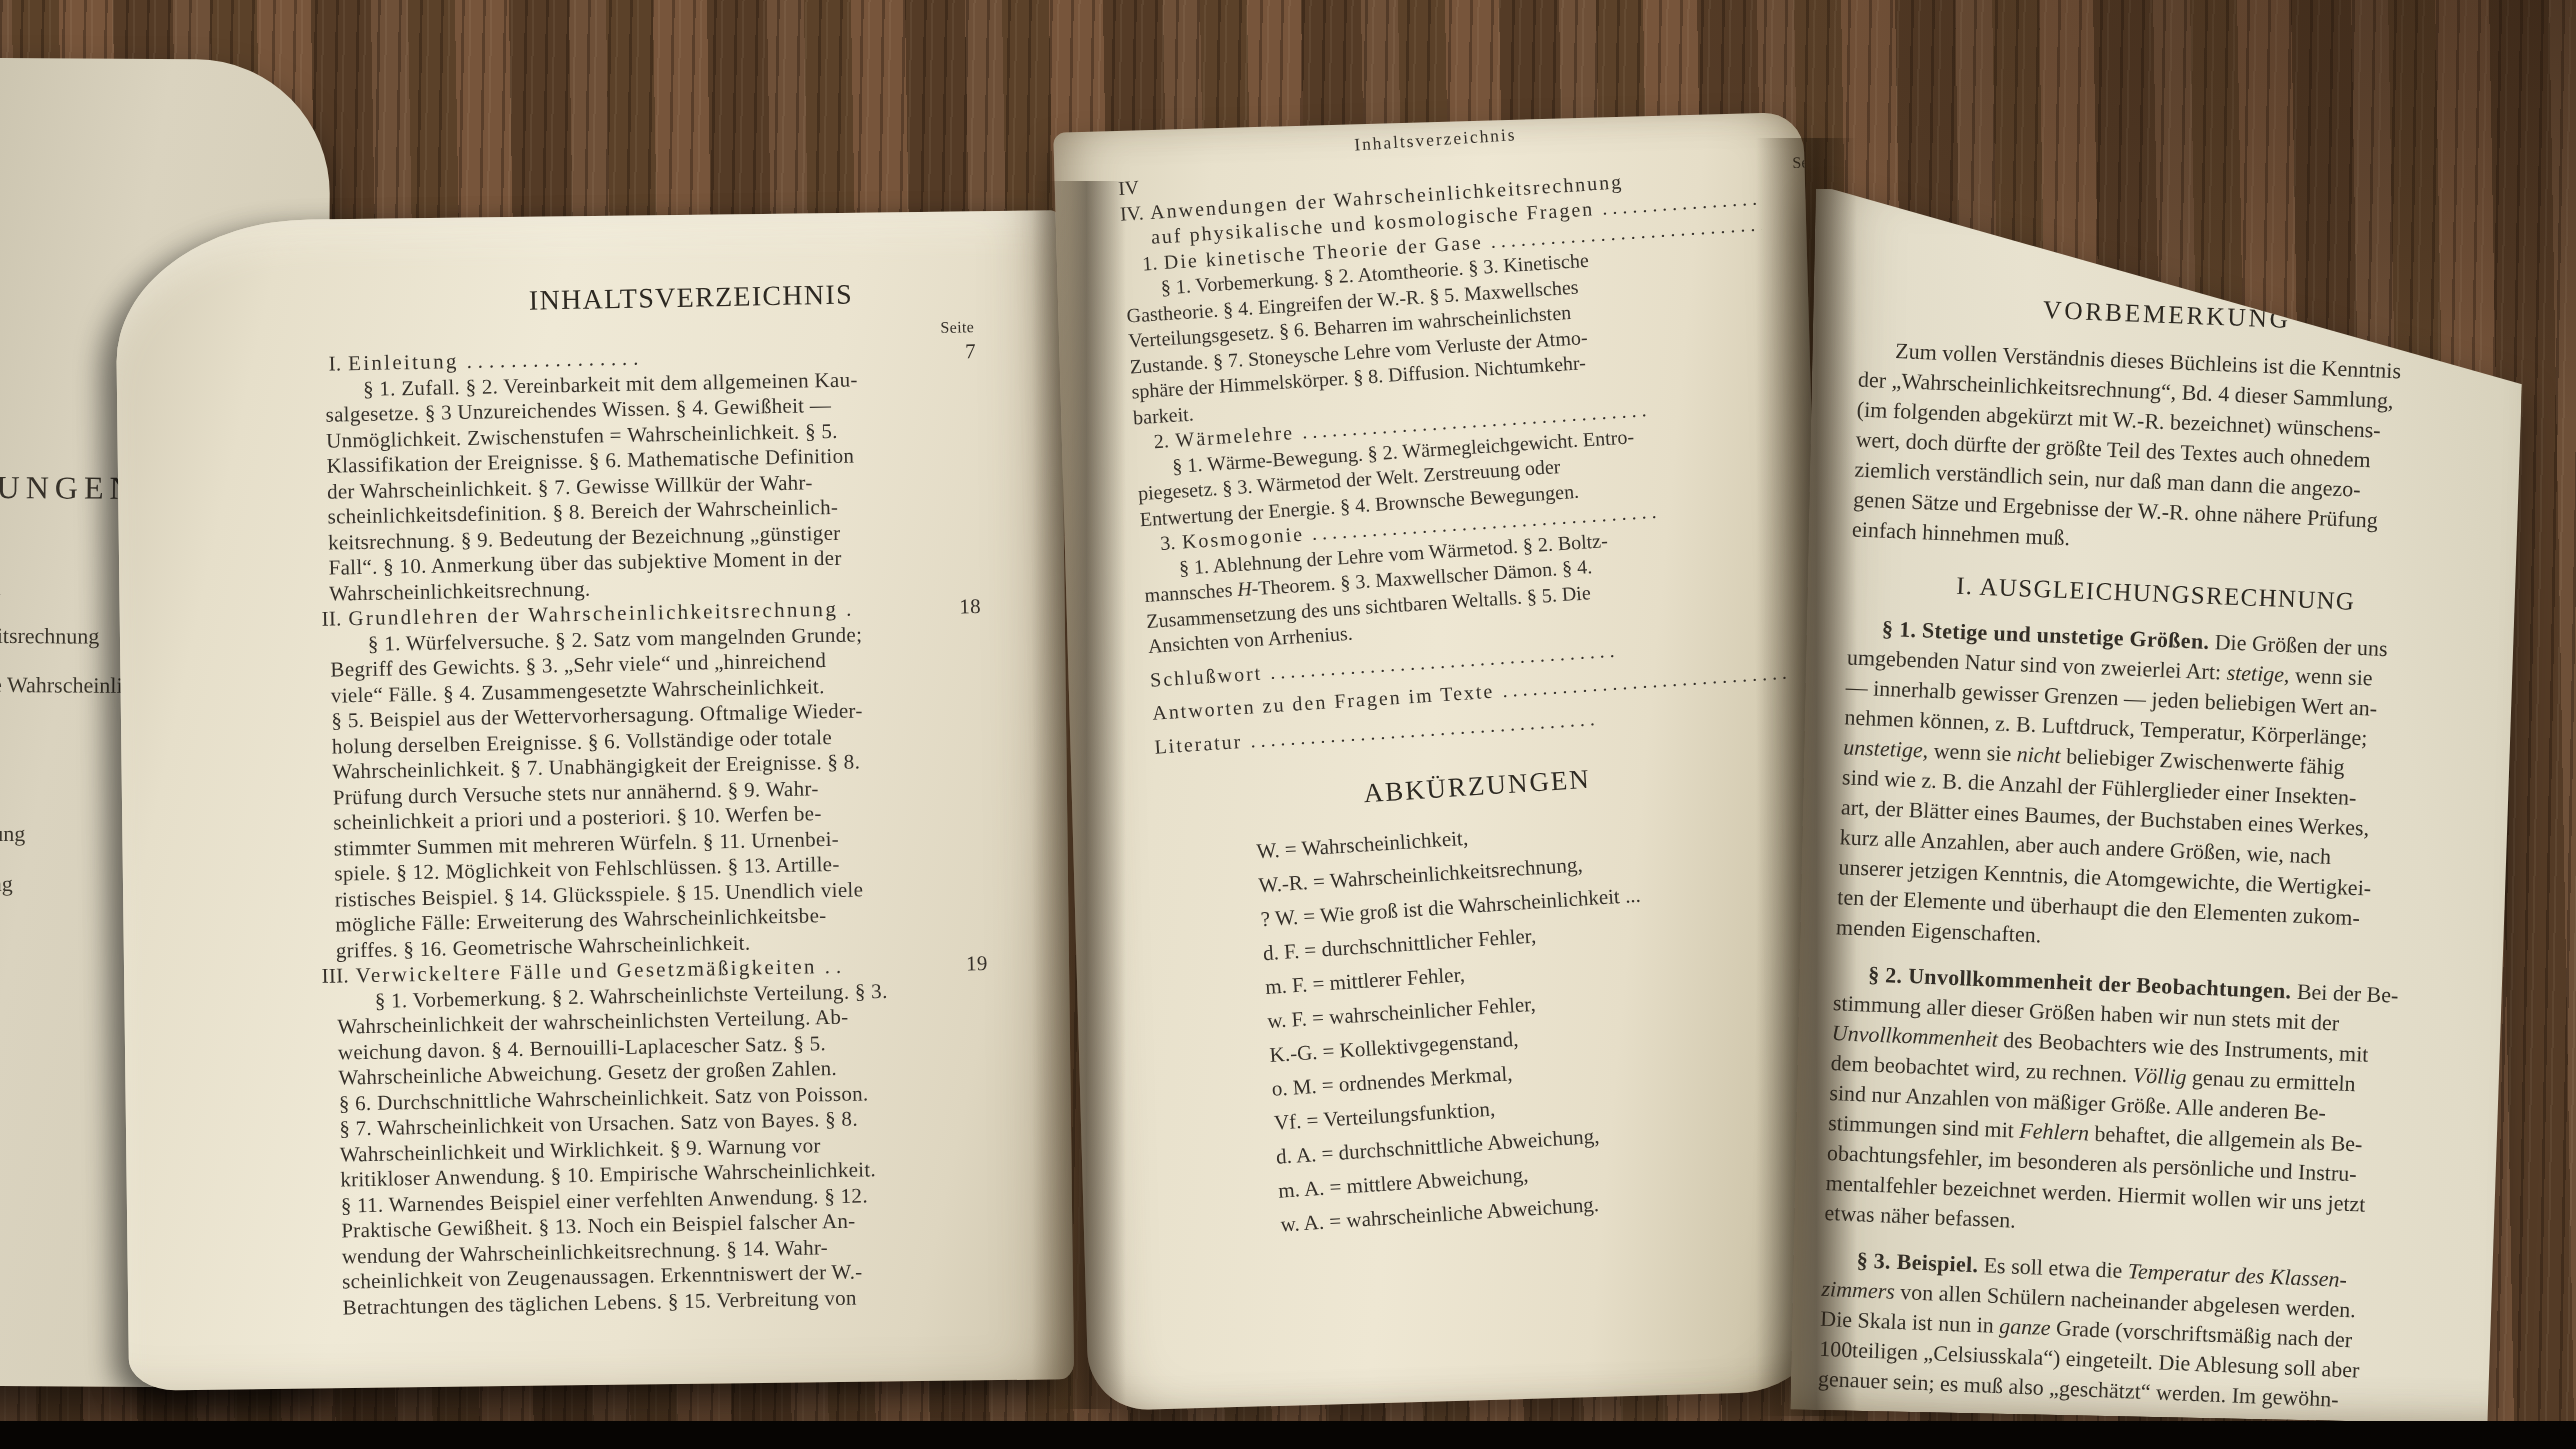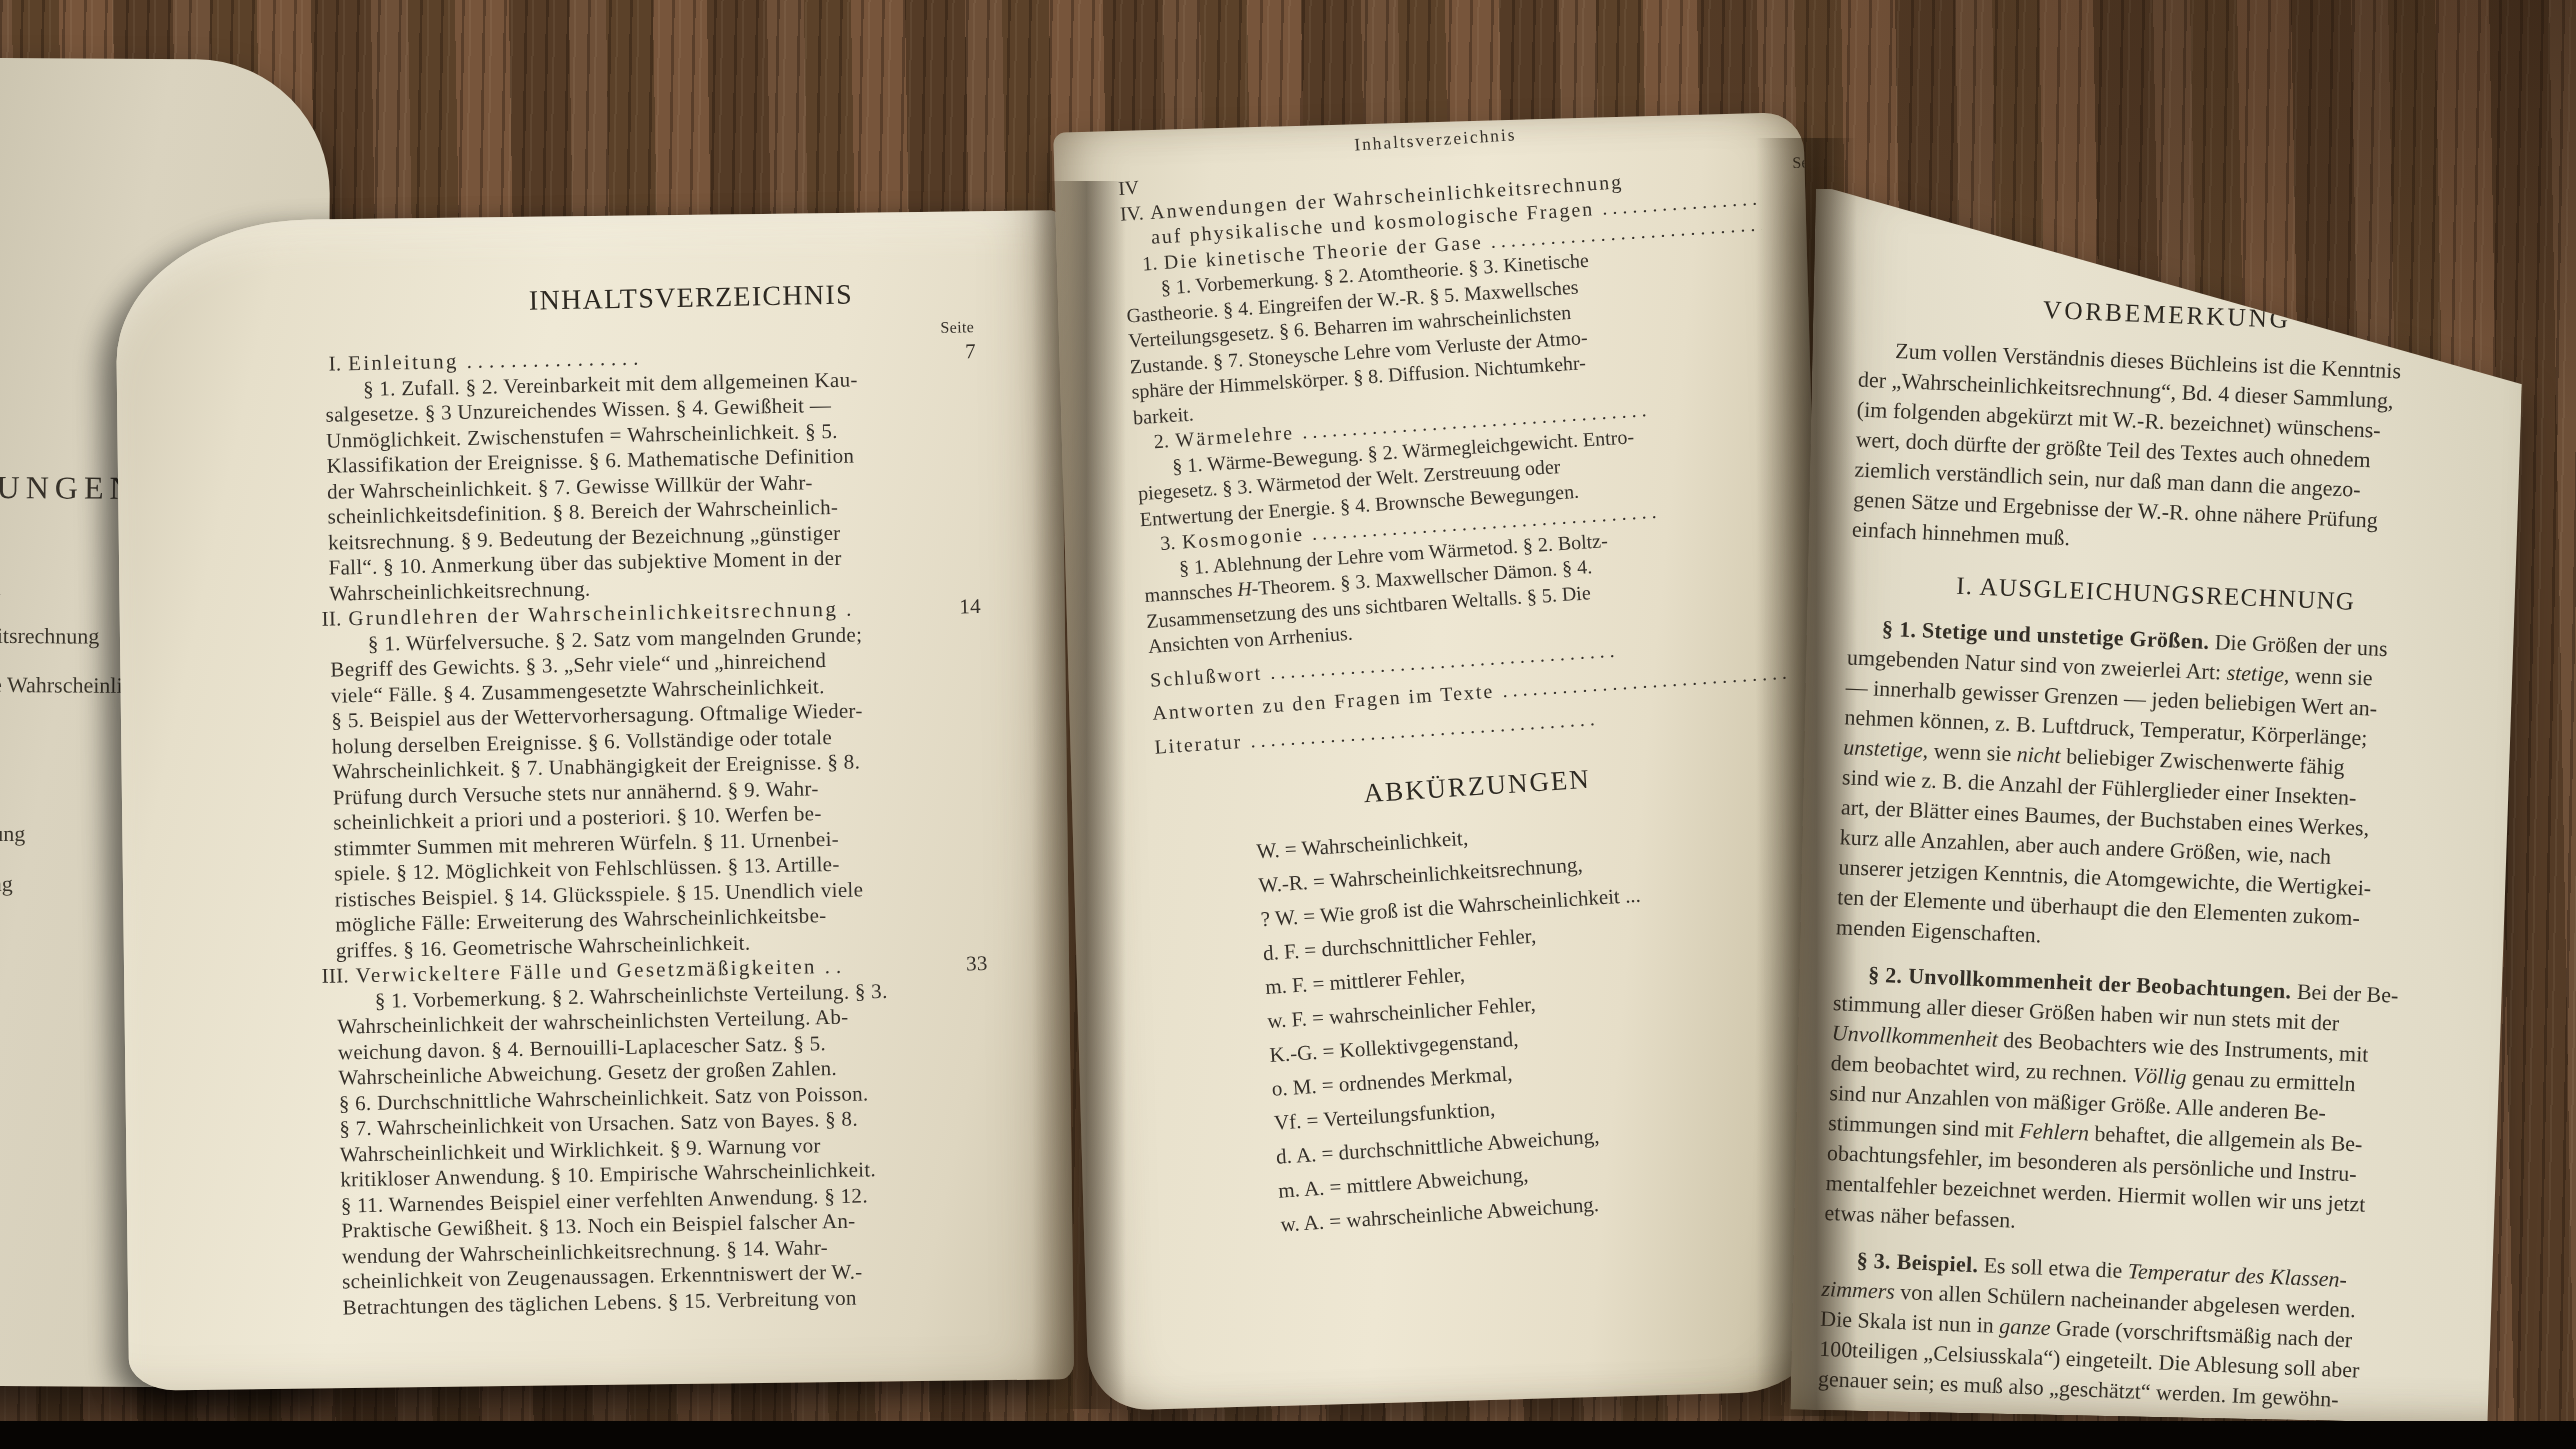--- a/index.html
+++ b/index.html
@@ -132,30 +132,30 @@
         <span class="toc-spacer"></span>
         <span class="toc-page">7</span>
       </div>
       <div class="toc-body"><span>§ 1. Zufall.  § 2. Vereinbarkeit mit dem allgemeinen Kau-</span><br><span>salgesetze.  § 3  Unzureichendes Wissen.  § 4. Gewißheit —</span><br><span>Unmöglichkeit.  Zwischenstufen = Wahrscheinlichkeit.  § 5.</span><br><span>Klassifikation der Ereignisse.  § 6. Mathematische Definition</span><br><span>der Wahrscheinlichkeit.  § 7. Gewisse Willkür der Wahr-</span><br><span>scheinlichkeitsdefinition.  § 8. Bereich der Wahrscheinlich-</span><br><span>keitsrechnung.  § 9. Bedeutung der Bezeichnung „günstiger</span><br><span>Fall“.  § 10. Anmerkung über das subjektive Moment in der</span><br><span>Wahrscheinlichkeitsrechnung.</span></div>
 
       <div class="toc-chapter out1">
         <span>II.</span>
         <span class="sperr">Grundlehren der Wahrscheinlichkeitsrechnung</span>
         <span class="toc-dots">.</span>
         <span class="toc-spacer"></span>
-        <span class="toc-page">14</span>
+        <span class="toc-page">18</span>
       </div>
       <div class="toc-body"><span>§ 1. Würfelversuche.  § 2. Satz vom mangelnden Grunde;</span><br><span>Begriff des Gewichts.  § 3. „Sehr viele“ und „hinreichend</span><br><span>viele“ Fälle.  § 4. Zusammengesetzte Wahrscheinlichkeit.</span><br><span>§ 5. Beispiel aus der Wettervorhersagung. Oftmalige Wieder-</span><br><span>holung derselben Ereignisse.  § 6. Vollständige oder totale</span><br><span>Wahrscheinlichkeit.  § 7. Unabhängigkeit der Ereignisse.  § 8.</span><br><span>Prüfung durch Versuche stets nur annähernd.  § 9. Wahr-</span><br><span>scheinlichkeit a priori und a posteriori.  § 10. Werfen be-</span><br><span>stimmter Summen mit mehreren Würfeln.  § 11. Urnenbei-</span><br><span>spiele.  § 12. Möglichkeit von Fehlschlüssen.  § 13. Artille-</span><br><span>ristisches Beispiel.  § 14. Glücksspiele.  § 15. Unendlich viele</span><br><span>mögliche Fälle: Erweiterung des Wahrscheinlichkeitsbe-</span><br><span>griffes.  § 16. Geometrische Wahrscheinlichkeit.</span></div>
 
       <div class="toc-chapter out2">
         <span>III.</span>
         <span class="sperr">Verwickeltere Fälle und Gesetzmäßigkeiten</span>
         <span class="toc-dots">. .</span>
         <span class="toc-spacer"></span>
-        <span class="toc-page">33</span>
+        <span class="toc-page">19</span>
       </div>
       <div class="toc-body"><span>§ 1. Vorbemerkung.  § 2. Wahrscheinlichste Verteilung.  § 3.</span><br><span>Wahrscheinlichkeit der wahrscheinlichsten Verteilung.  Ab-</span><br><span>weichung davon.  § 4. Bernouilli-Laplacescher Satz.  § 5.</span><br><span>Wahrscheinliche Abweichung.  Gesetz der großen Zahlen.</span><br><span>§ 6. Durchschnittliche Wahrscheinlichkeit.  Satz von Poisson.</span><br><span>§ 7. Wahrscheinlichkeit von Ursachen.  Satz von Bayes.  § 8.</span><br><span>Wahrscheinlichkeit und Wirklichkeit.  § 9. Warnung vor</span><br><span>kritikloser Anwendung.  § 10. Empirische Wahrscheinlichkeit.</span><br><span>§ 11. Warnendes Beispiel einer verfehlten Anwendung.  § 12.</span><br><span>Praktische Gewißheit.  § 13. Noch ein Beispiel falscher An-</span><br><span>wendung der Wahrscheinlichkeitsrechnung.  § 14. Wahr-</span><br><span>scheinlichkeit von Zeugenaussagen.  Erkenntniswert der W.-</span><br><span>Betrachtungen des täglichen Lebens.  § 15. Verbreitung von</span></div>
     </div>
   </div>
 
   <div id="middle-page" class="page z3">
     <span class="mp-se">Se</span>
     <div id="middle-text">
       <div class="mp-head">Inhaltsverzeichnis</div>
       <div class="mp-folio">IV</div>

